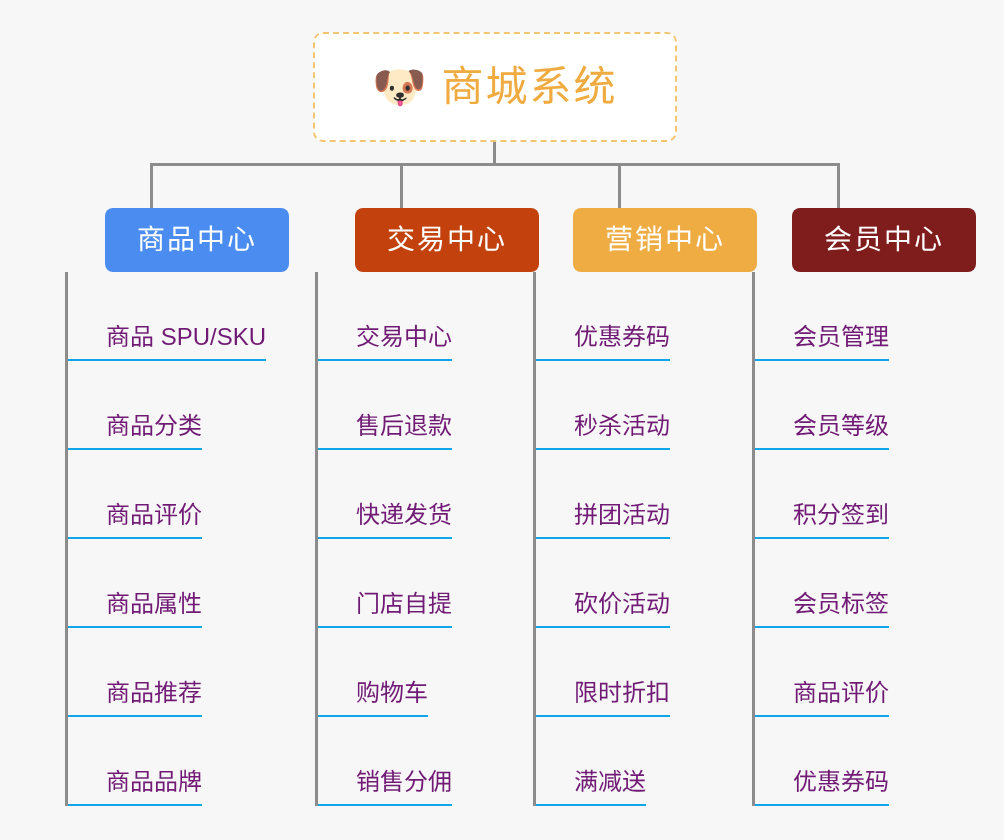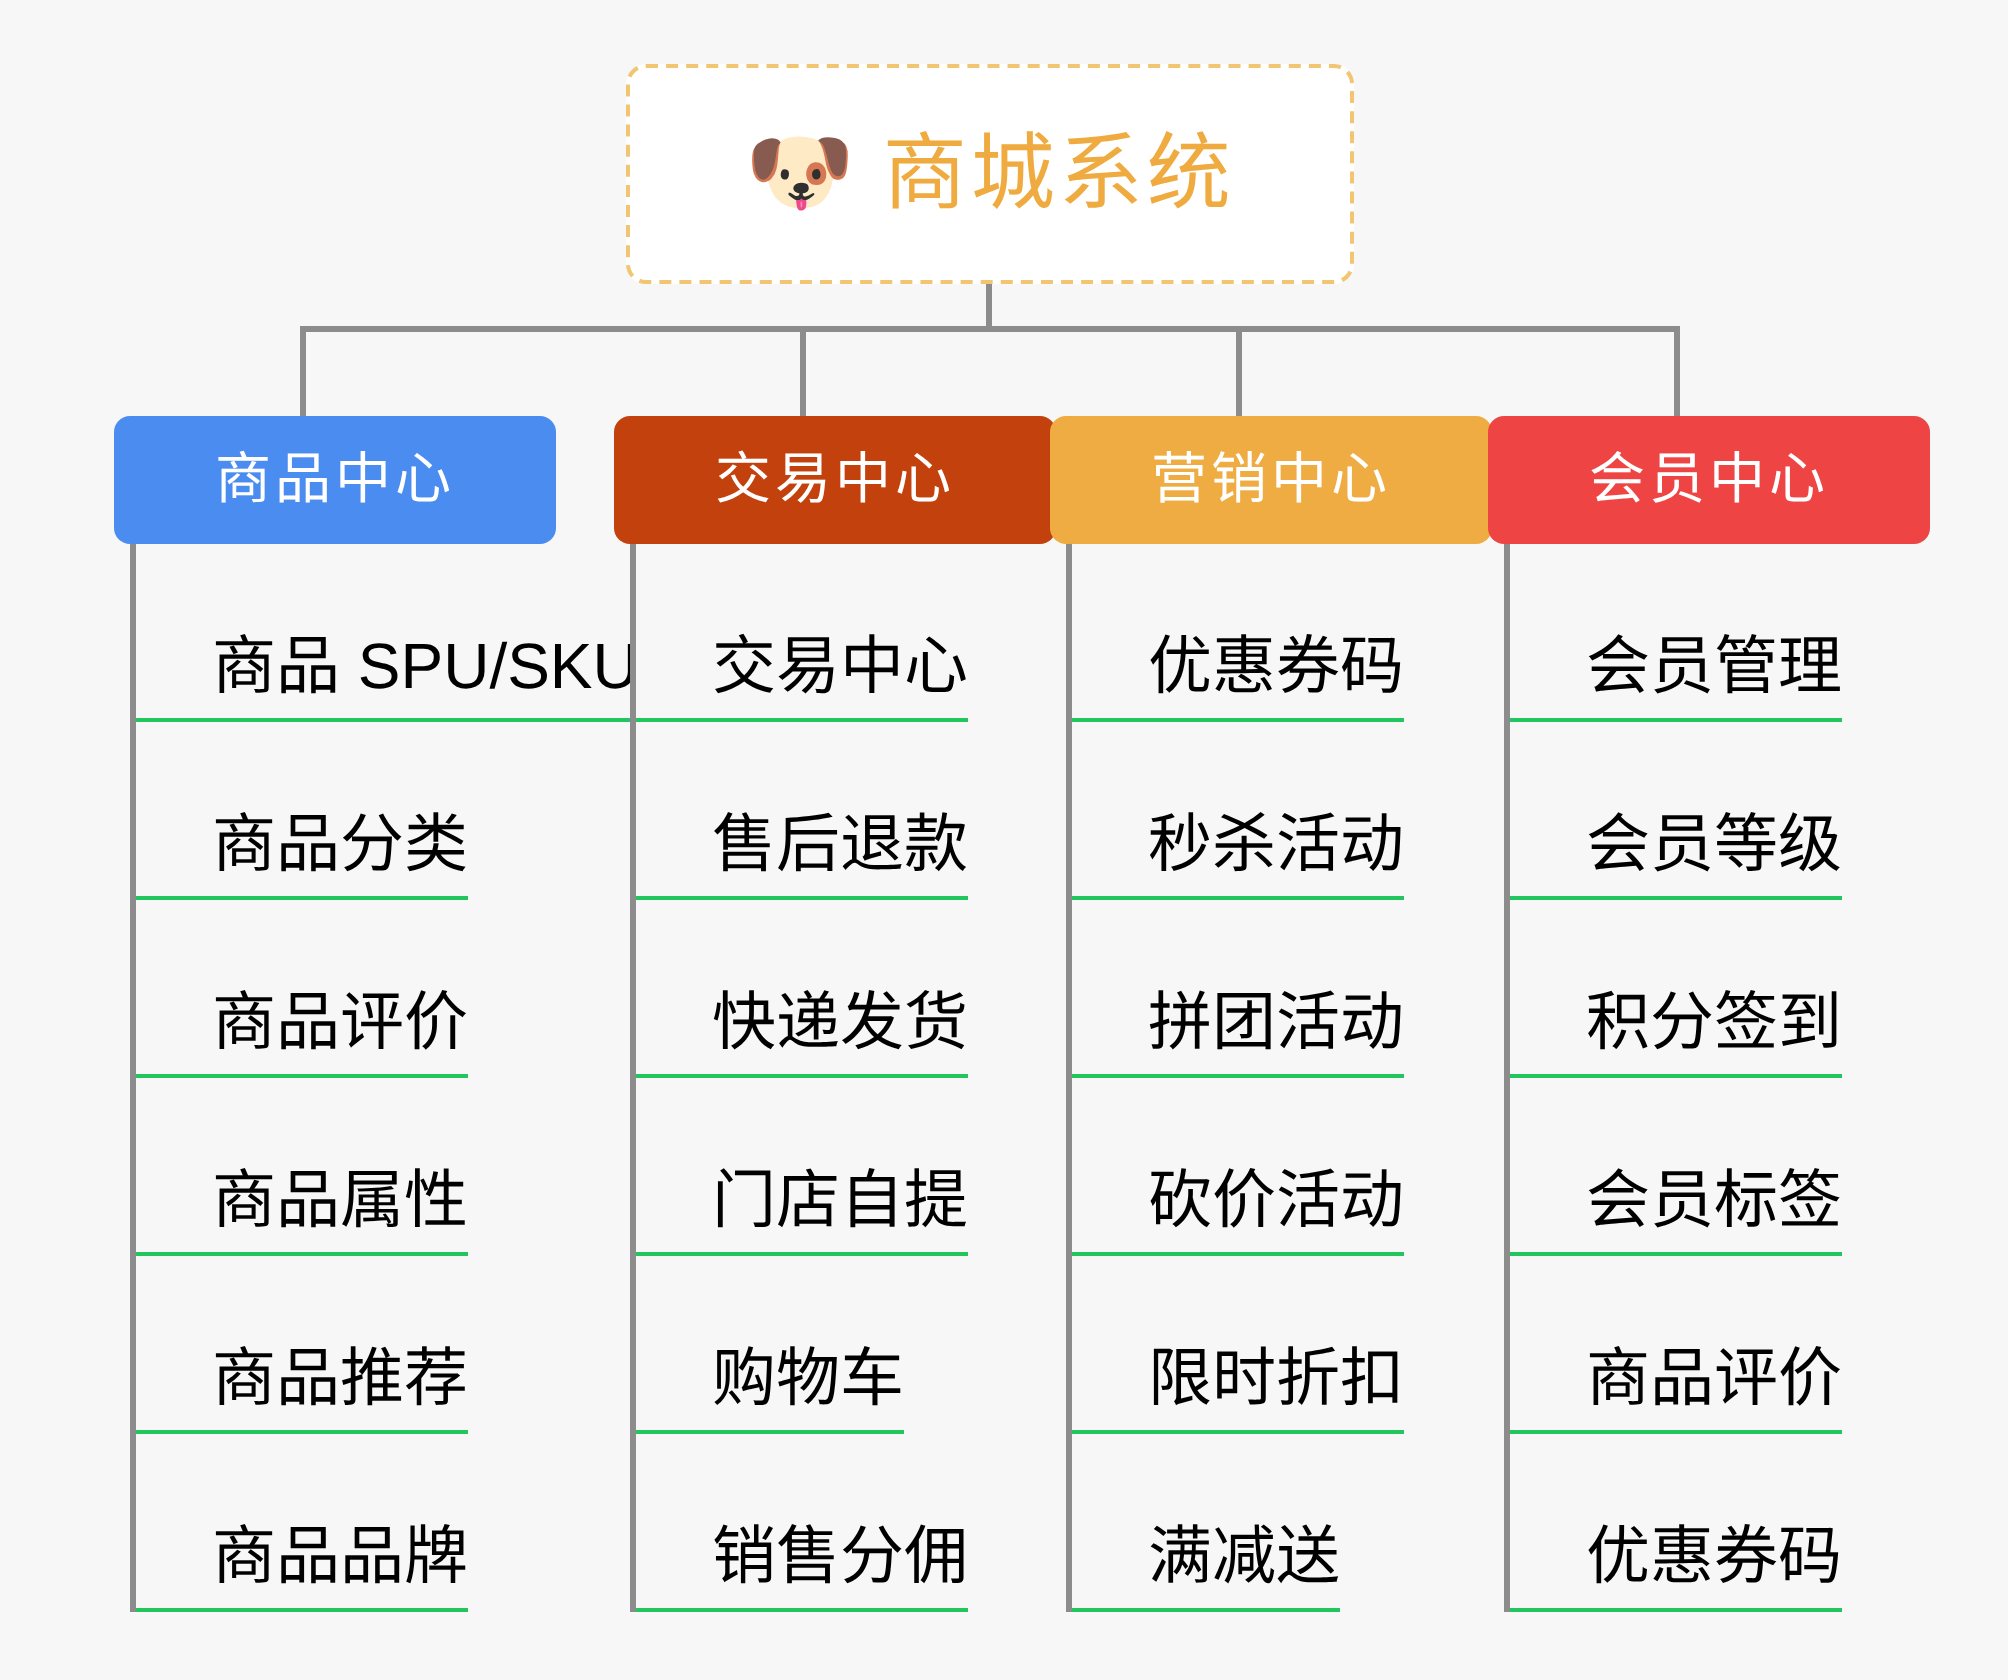--- a/index.html
+++ b/index.html
@@ -76,57 +76,58 @@
   }
 
   
   .column {
     position: absolute;
     top: 208px;
     width: 188px;
   }
 
   .cat-header {
-    width: 221px;
+    width: 184px;
     height: 64px;
     border-radius: 8px;
     box-sizing: border-box;
     display: flex;
     align-items: center;
     justify-content: center;
     color: #ffffff;
     font-size: 28px;
     letter-spacing: 2px;
     line-height: 1;
     white-space: nowrap;
+    margin-left: 48px;
   }
 
   
   .leaf-list {
     position: relative;
     margin-top: 0;
     padding-top: 0;
     border-left: 3px solid #8c8c8c;
     margin-left: 8px;
   }
 
   .leaf-item {
     position: relative;
     height: 89px;
     display: flex;
     align-items: flex-end;
     padding-left: 38px;
     box-sizing: border-box;
   }
   .leaf-label {
-    font-size: 32px;
-    color: #000000;
+    font-size: 24px;
+    color: #701a75;
     line-height: 1;
     padding-bottom: 10px;
-    border-bottom: 2px solid #22c55e;
+    border-bottom: 2px solid #0ea5e9;
     white-space: nowrap;
     display: inline-block;
     margin-left: -38px;
     padding-left: 38px;
   }
 </style>
 </head>
 <body style="background: rgb(247, 247, 247);">
 
 <div id="diagram">
@@ -215,21 +216,21 @@
       <div class="leaf-item">
           <span class="leaf-label">限时折扣</span>
         </div>
       <div class="leaf-item">
           <span class="leaf-label">满减送</span>
         </div>
     </div>
   </div>
 
   <div class="column" style="left:744px;">
-    <div class="cat-header" style="background: #ef4444;">
+    <div class="cat-header" style="background: #7f1d1d;">
       <span>会员中心</span>
     </div>
     <div class="leaf-list">
       <div class="leaf-item">
           <span class="leaf-label">会员管理</span>
         </div>
       <div class="leaf-item">
           <span class="leaf-label">会员等级</span>
         </div>
       <div class="leaf-item">

